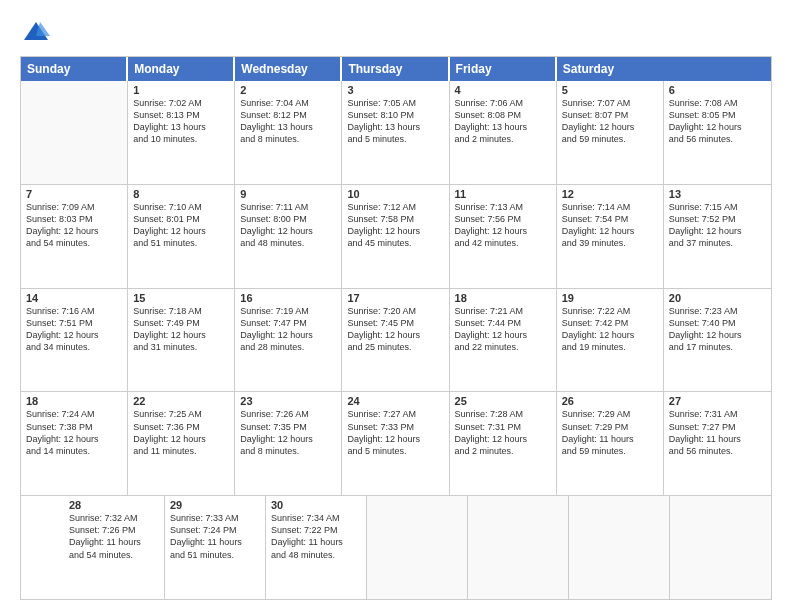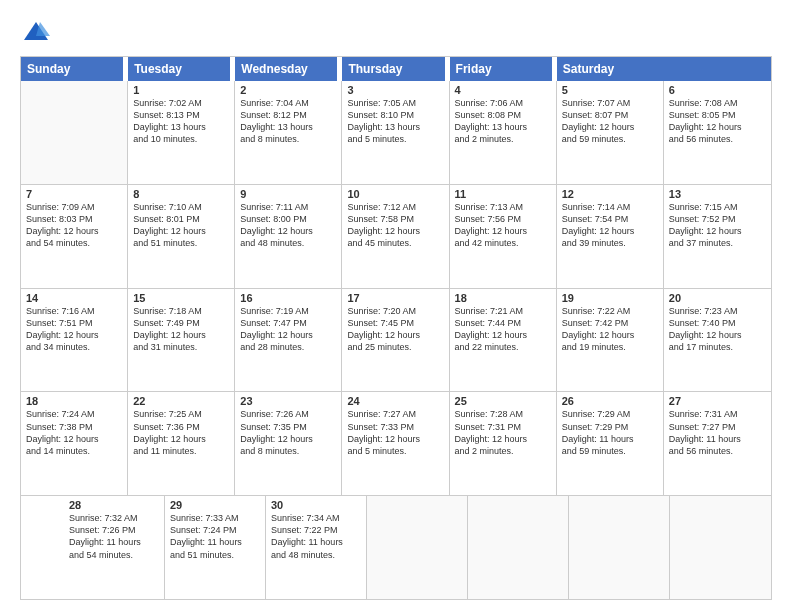--- a/index.html
+++ b/index.html
@@ -61,21 +61,21 @@
       display: grid;
       grid-template-columns: repeat(7, 1fr);
       background: #4472c4;
     }
     .cal-header-cell {
       color: #fff;
       font-size: 12px;
       font-weight: bold;
       padding: 5px 6px;
       text-align: left;
-      border-right: 5px solid #ffffff;
+      border-right: 2px solid #ffffff;
     }
     .cal-header-cell:last-child { border-right: none; }
     .cal-body {
       flex: 1;
       display: flex;
       flex-direction: column;
     }
     .cal-row {
       display: grid;
       grid-template-columns: repeat(7, 1fr);
@@ -126,21 +126,21 @@
     </div>
     <div class="title-block">
       <div class="month-title"></div>
       <div class="location"></div>
     </div>
   </div>
 
   <div class="calendar">
     <div class="cal-header" id="cal-header-row">
         <div class="cal-header-cell">Sunday</div>
-        <div class="cal-header-cell">Tuesday</div>
+        <div class="cal-header-cell">Monday</div>
         <div class="cal-header-cell">Wednesday</div>
         <div class="cal-header-cell">Thursday</div>
         <div class="cal-header-cell">Friday</div>
         <div class="cal-header-cell">Saturday</div>
       </div>
     <div class="cal-body" id="cal-body">
         <div class="cal-row">
           <div class="cal-cell empty"></div>
           <div class="cal-cell">
             <span class="day-num">1</span>

